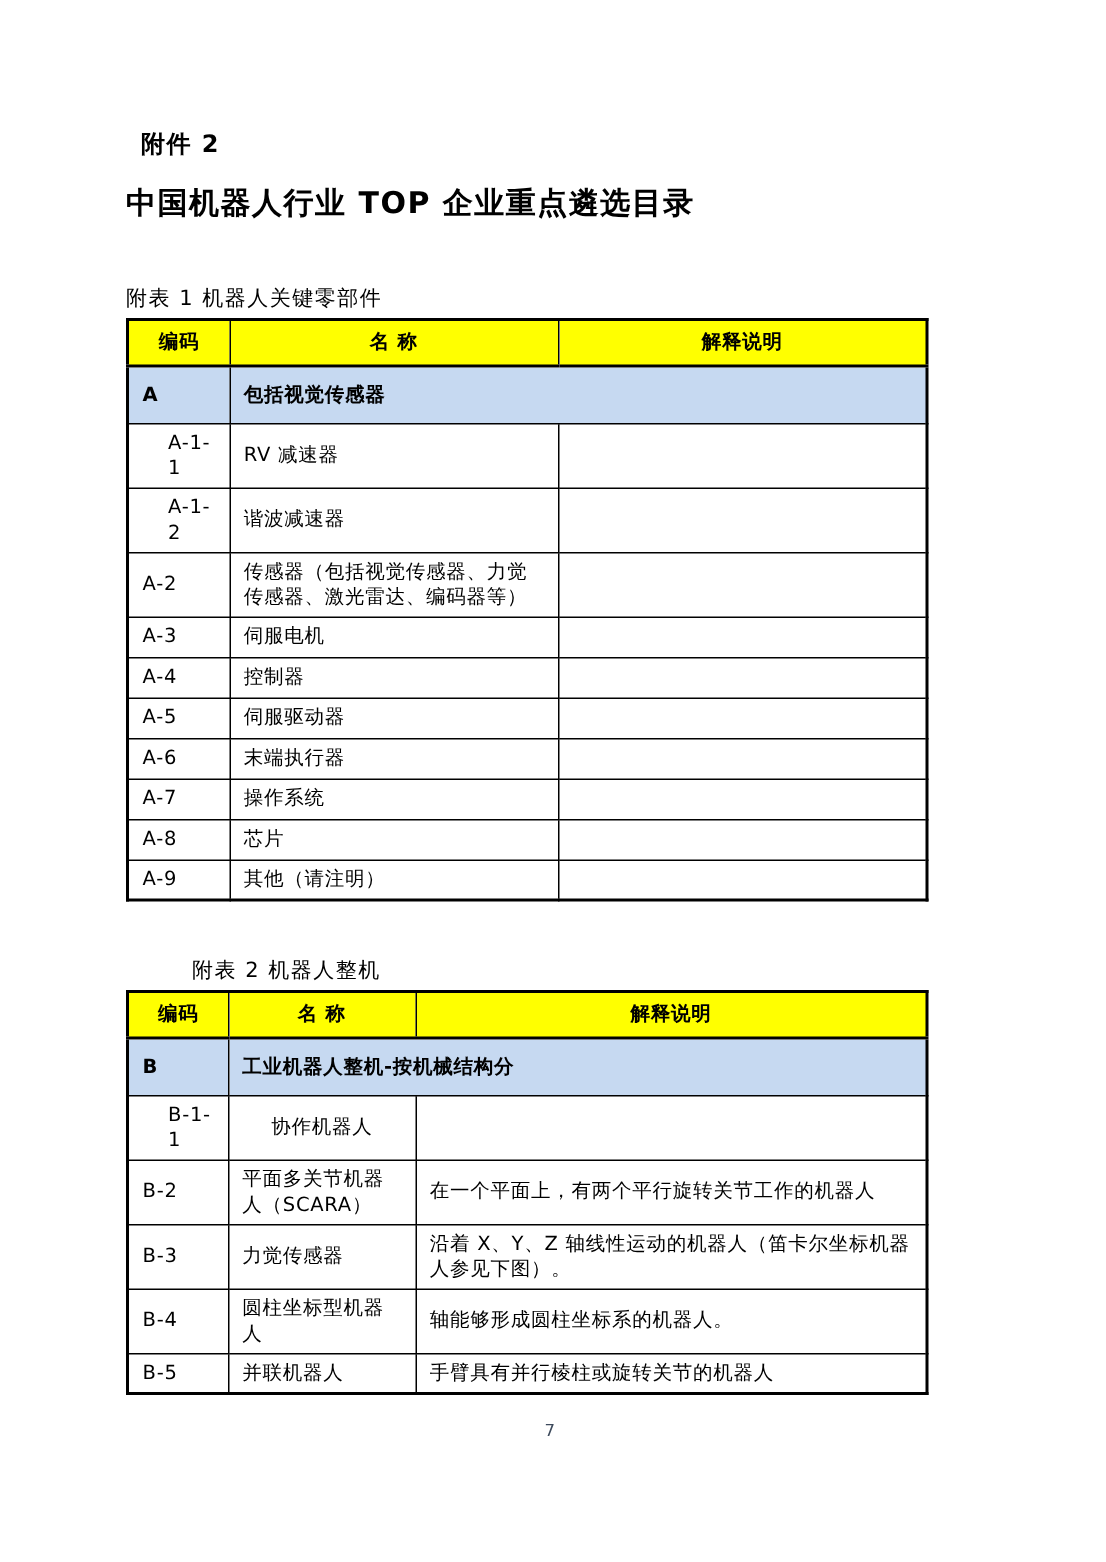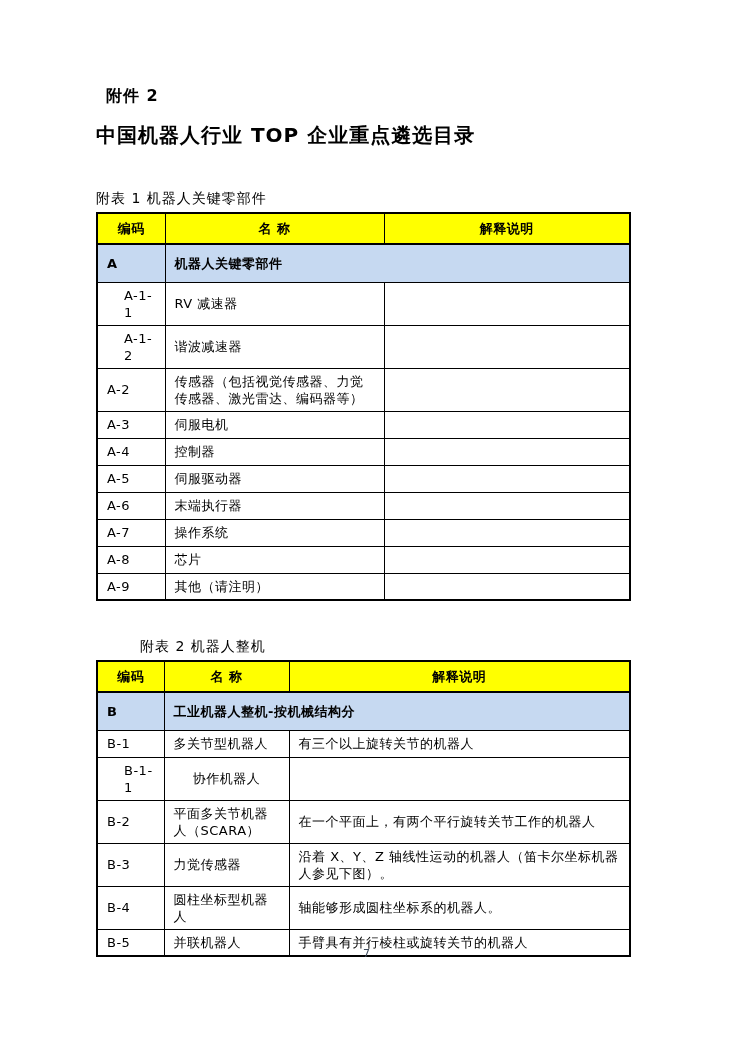--- a/index.html
+++ b/index.html
@@ -11,21 +11,21 @@
   *{box-sizing:border-box;}
   html,body{margin:0;padding:0;background:#ffffff;}
   .page{
     position:relative;
     width:737px;height:1041px;
     background:#ffffff;
     font-family:"DejaVu Sans","Liberation Sans",sans-serif;
     color:#000;
     overflow:hidden;
   }
-  .content{position:absolute;left:96px;top:0;width:533px;}
+  .content{position:absolute;left:84px;top:0;width:533px;}
   .attachment-label{
     margin-top:86px;
     margin-left:10px;
     font-size:16px;
     font-weight:bold;
     letter-spacing:1px;
   }
   .doc-title{
     margin-top:15px;
     text-align:left;
@@ -106,21 +106,21 @@
       <thead>
         <tr>
           <th class="th-code">编码</th>
           <th>名 称</th>
           <th>解释说明</th>
         </tr>
       </thead>
       <tbody>
         <tr class="section-row">
           <td>A</td>
-          <td colspan="2">机器人关键零部件</td>
+          <td colspan="2">包括视觉传感器</td>
         </tr>
           <tr>
             <td class="indent">A-1-1</td>
             <td>RV 减速器</td>
             <td></td>
           </tr>
           <tr>
             <td class="indent">A-1-2</td>
             <td>谐波减速器</td>
             <td></td>
@@ -181,25 +181,20 @@
           <th class="th-code">编码</th>
           <th>名 称</th>
           <th>解释说明</th>
         </tr>
       </thead>
       <tbody>
         <tr class="section-row">
           <td>B</td>
           <td colspan="2">工业机器人整机-按机械结构分</td>
         </tr>
-      <tr>
-            <td>B-1</td>
-            <td>多关节型机器人</td>
-            <td>有三个以上旋转关节的机器人</td>
-          </tr>
           <tr>
             <td class="indent">B-1-1</td>
             <td class="name-center">协作机器人</td>
             <td></td>
           </tr>
           <tr>
             <td>B-2</td>
             <td>平面多关节机器人（SCARA）</td>
             <td>在一个平面上，有两个平行旋转关节工作的机器人</td>
           </tr>

